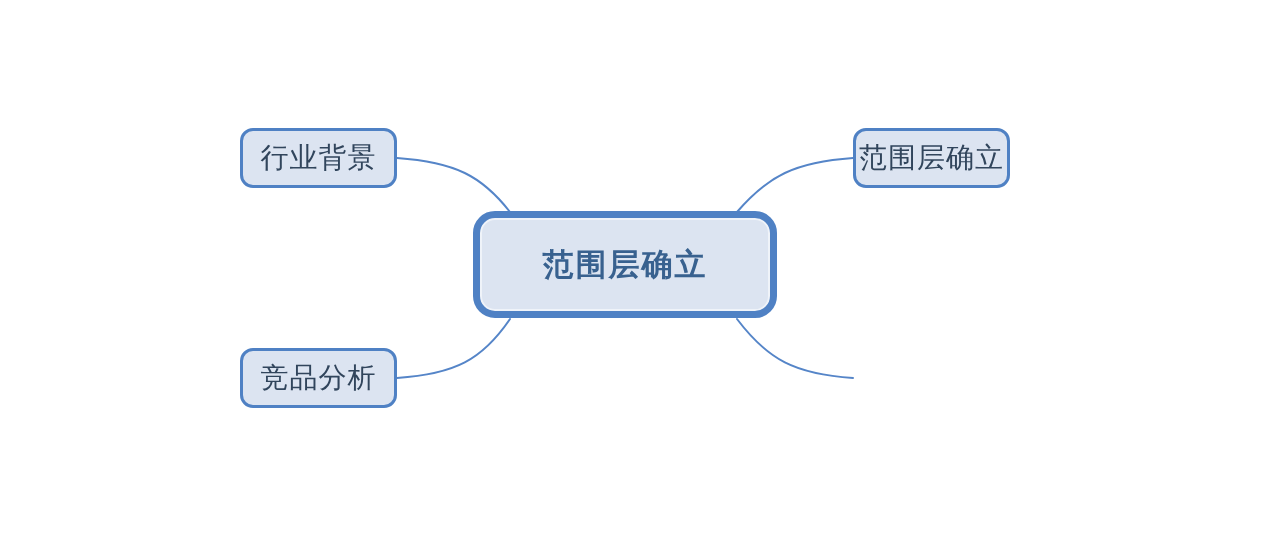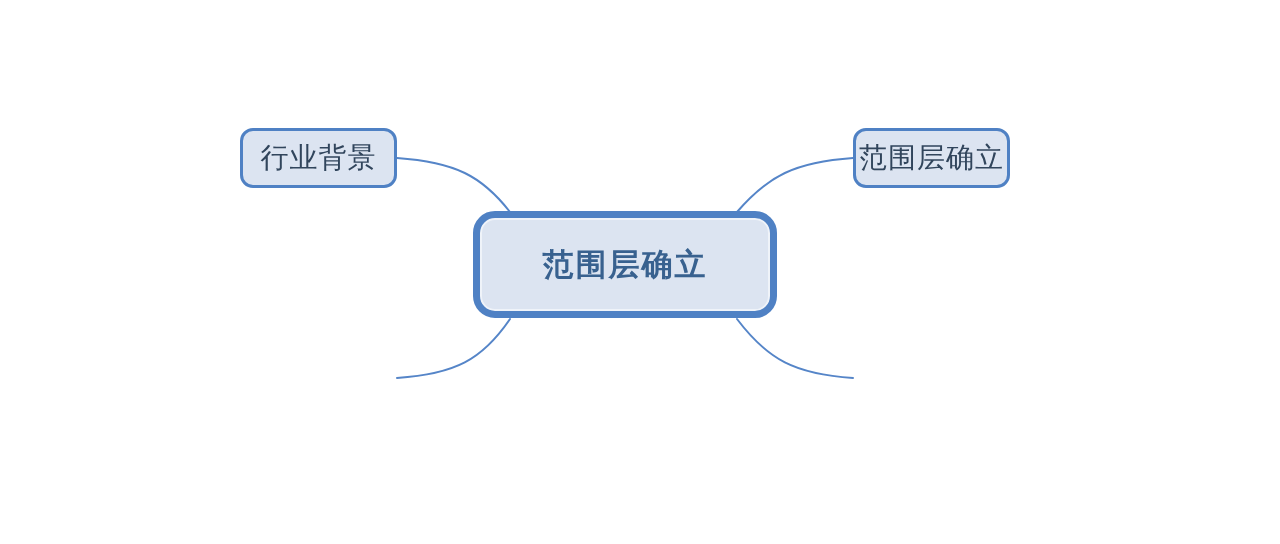--- a/index.html
+++ b/index.html
@@ -98,15 +98,18 @@
   </div>
 
   <div class="node branch tl">
     <span class="label">行业背景</span>
   </div>
 
   <div class="node branch tr">
     <span class="label">范围层确立</span>
   </div>
 
+  <div class="node branch bl">
+    <span class="label">竞品分析</span>
+  </div>
 
 
 </div>
 
 </body></html>

